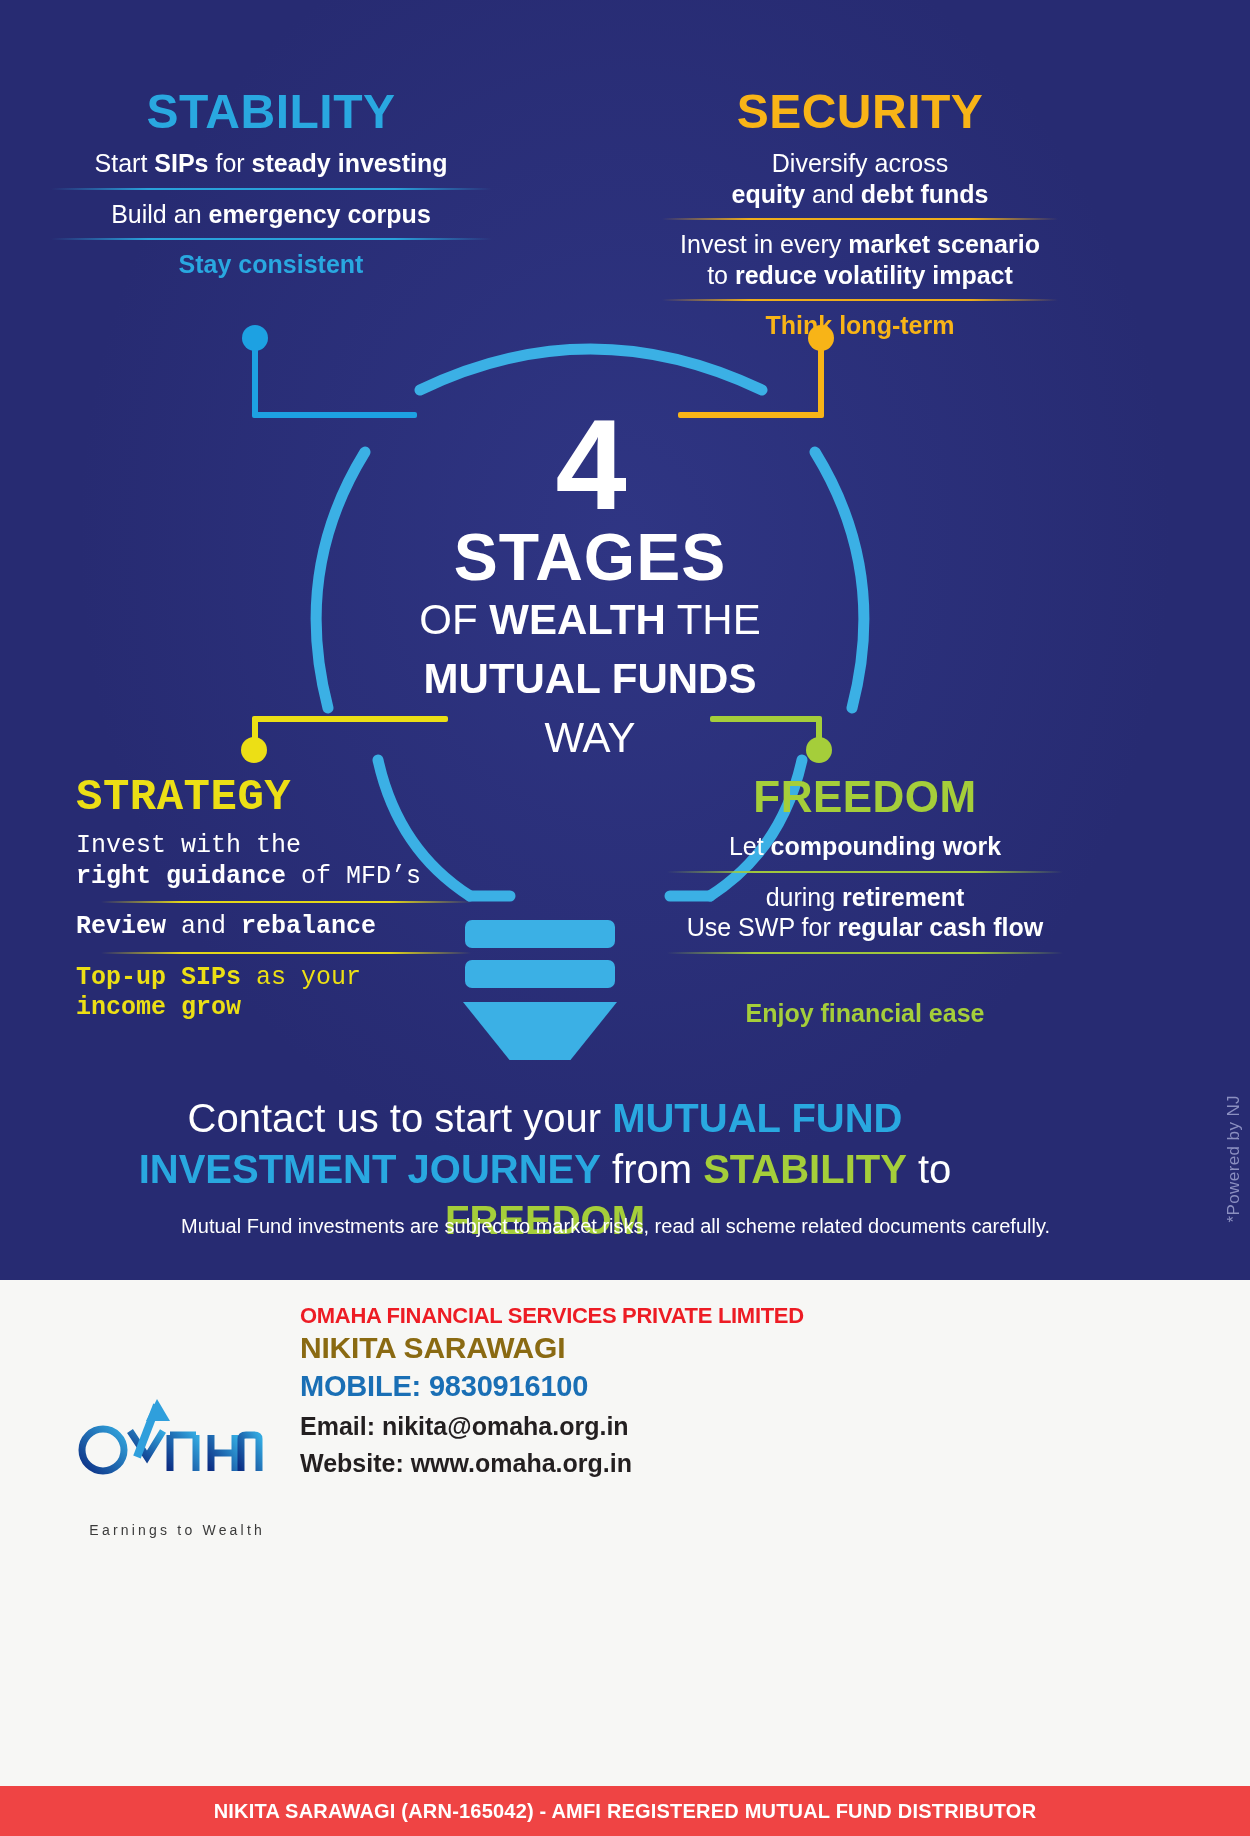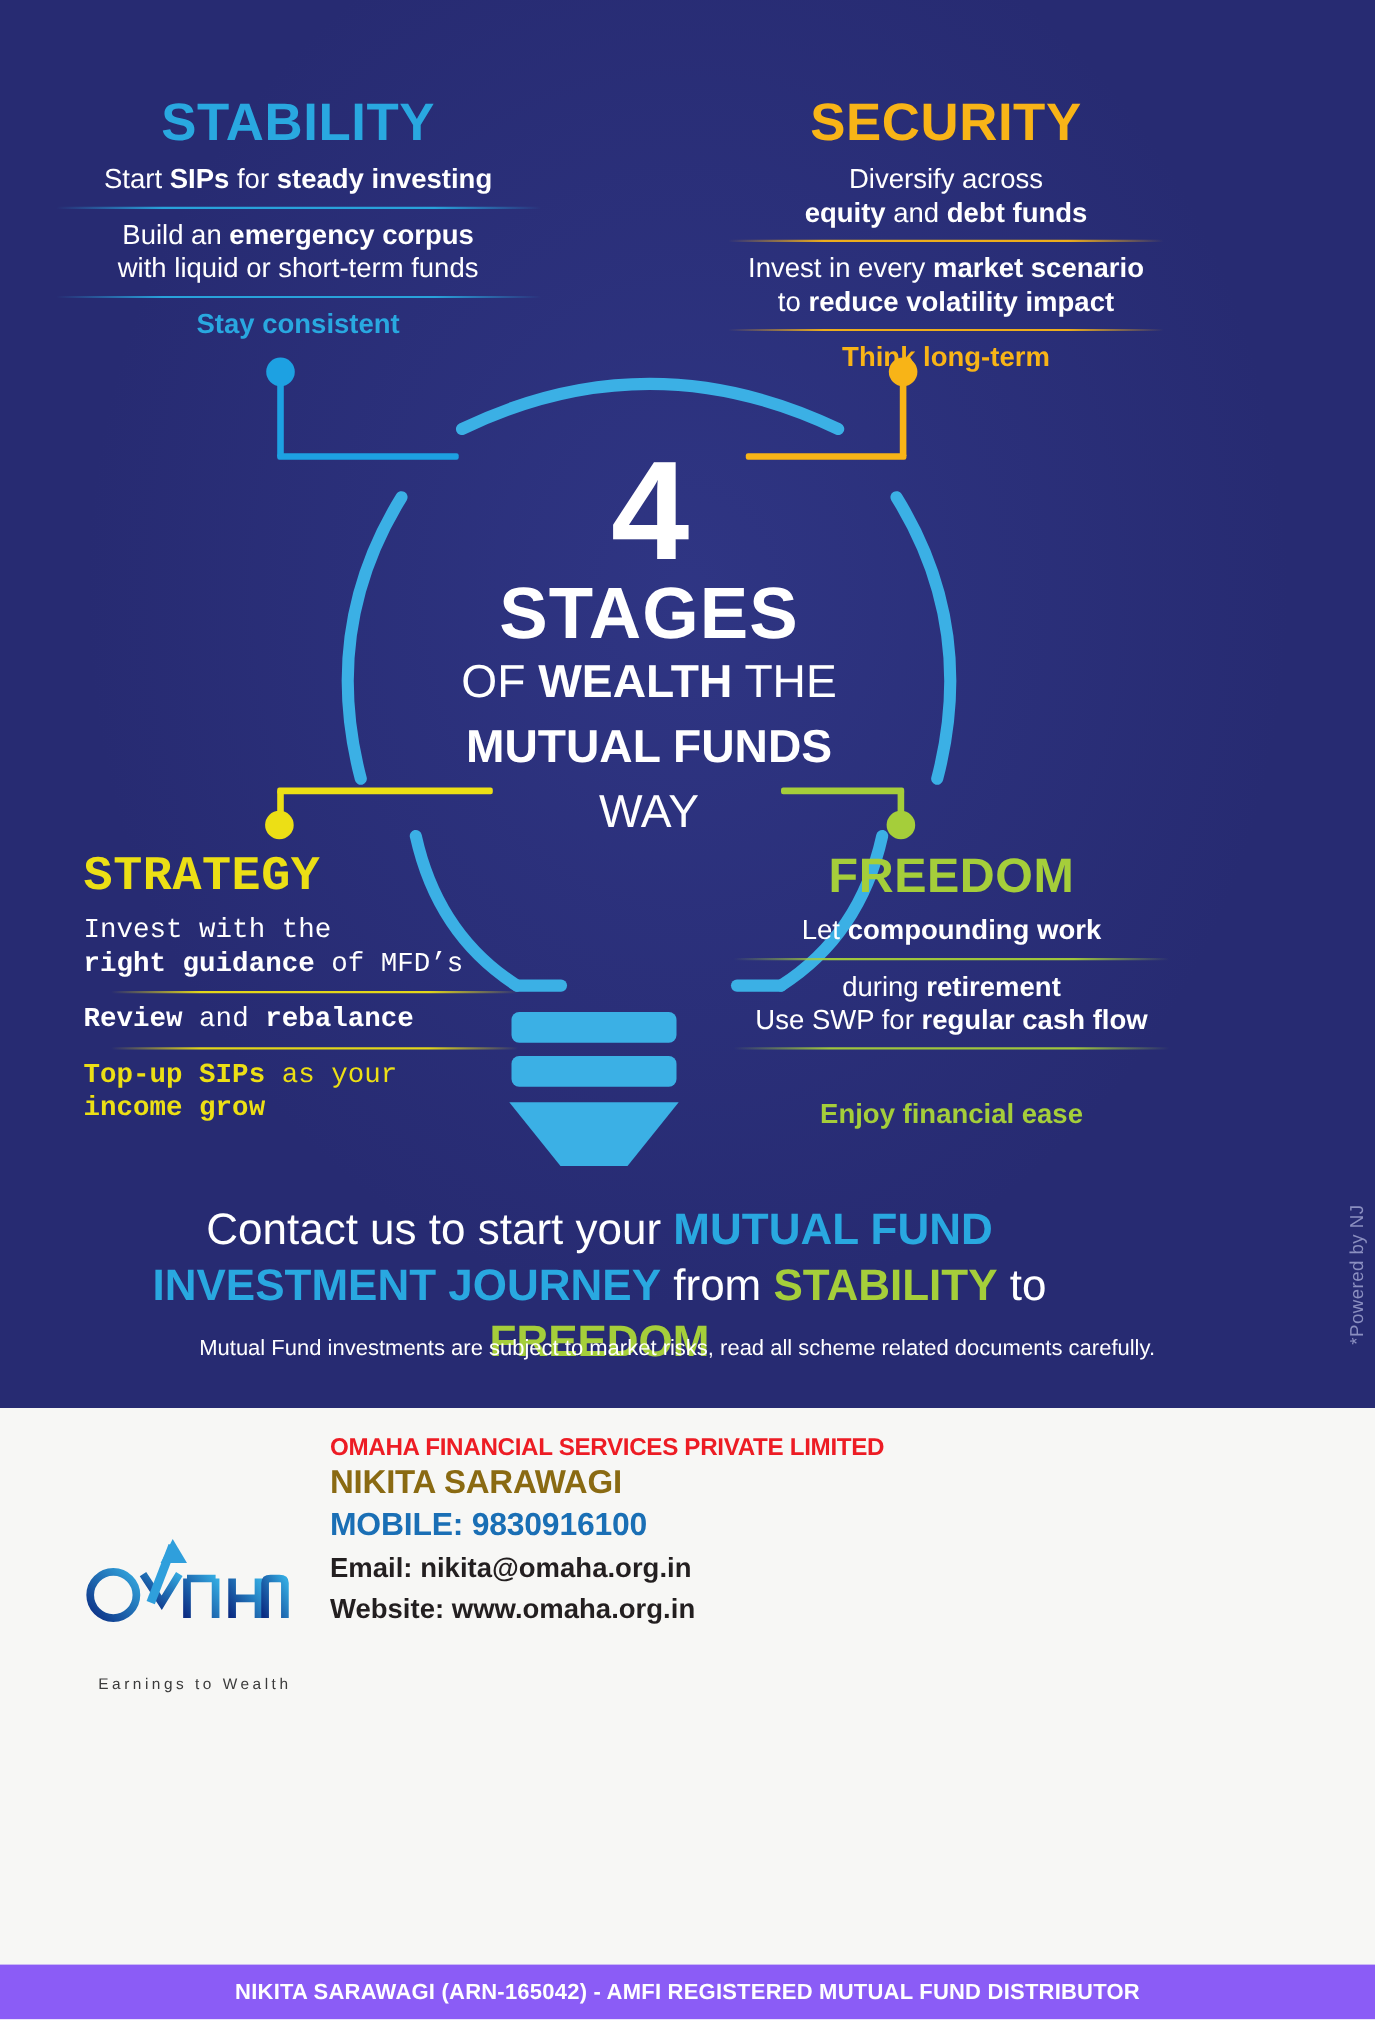--- a/index.html
+++ b/index.html
@@ -71,21 +71,21 @@
   #logo{position:absolute;left:75px;top:1373px;width:190px;height:115px;}
   #logo-tag{position:absolute;left:75px;top:1522px;width:190px;text-align:right;
       font-size:14px;letter-spacing:3.2px;color:#3b3b3b;}
   #f-text{position:absolute;left:300px;top:1303px;width:870px;}
   #f-company{font-size:22px;font-weight:bold;color:#ed1c24;letter-spacing:-.3px;line-height:1.15;margin:0;}
   #f-name{font-size:30px;font-weight:bold;color:#8a6a12;letter-spacing:-.2px;line-height:1.2;margin:2px 0 0;}
   #f-mobile{font-size:29px;font-weight:bold;color:#1a6fb5;letter-spacing:-.2px;line-height:1.25;margin:2px 0 0;}
   #f-email,#f-web{font-size:25px;font-weight:bold;color:#231f20;line-height:1.3;margin:5px 0 0;}
 
   
-  .blackbar{position:absolute;left:0;top:1786px;width:1250px;height:50px;background:#8b5cf6;
+  .blackbar{position:absolute;left:0;top:1786px;width:1250px;height:50px;background:#ef4444;
      display:flex;align-items:center;justify-content:center;}
   .blackbar span{color:#fff;font-size:20px;font-weight:bold;letter-spacing:.2px;}
 </style>
 </head>
 <body>
 
 <div class="page">
 
   <div class="navy"></div>
 
@@ -134,21 +134,20 @@
     <p class="sub1"><span>OF </span><b>WEALTH</b><span> THE</span></p>
     <p class="sub2">MUTUAL FUNDS</p>
     <p class="sub3">WAY</p>
   </div>
 
   <div class="quad" id="q-stability">
     <div class="q-title">STABILITY</div>
     <p class="q-line"><span>Start </span><b>SIPs</b><span> for </span><b>steady investing</b></p>
     <div class="rule"></div>
     <p class="q-line"><span>Build an </span><b>emergency corpus</b></p>
-    <p class="q-line">with liquid or short-term funds</p>
     <div class="rule"></div>
     <p class="q-tag">Stay consistent</p>
   </div>
 
   <div class="quad" id="q-security">
     <div class="q-title">SECURITY</div>
     <p class="q-line">Diversify across</p>
     <p class="q-line"><b>equity</b><span> and </span><b>debt funds</b></p>
     <div class="rule"></div>
     <p class="q-line"><span>Invest in every </span><b>market scenario</b></p>

